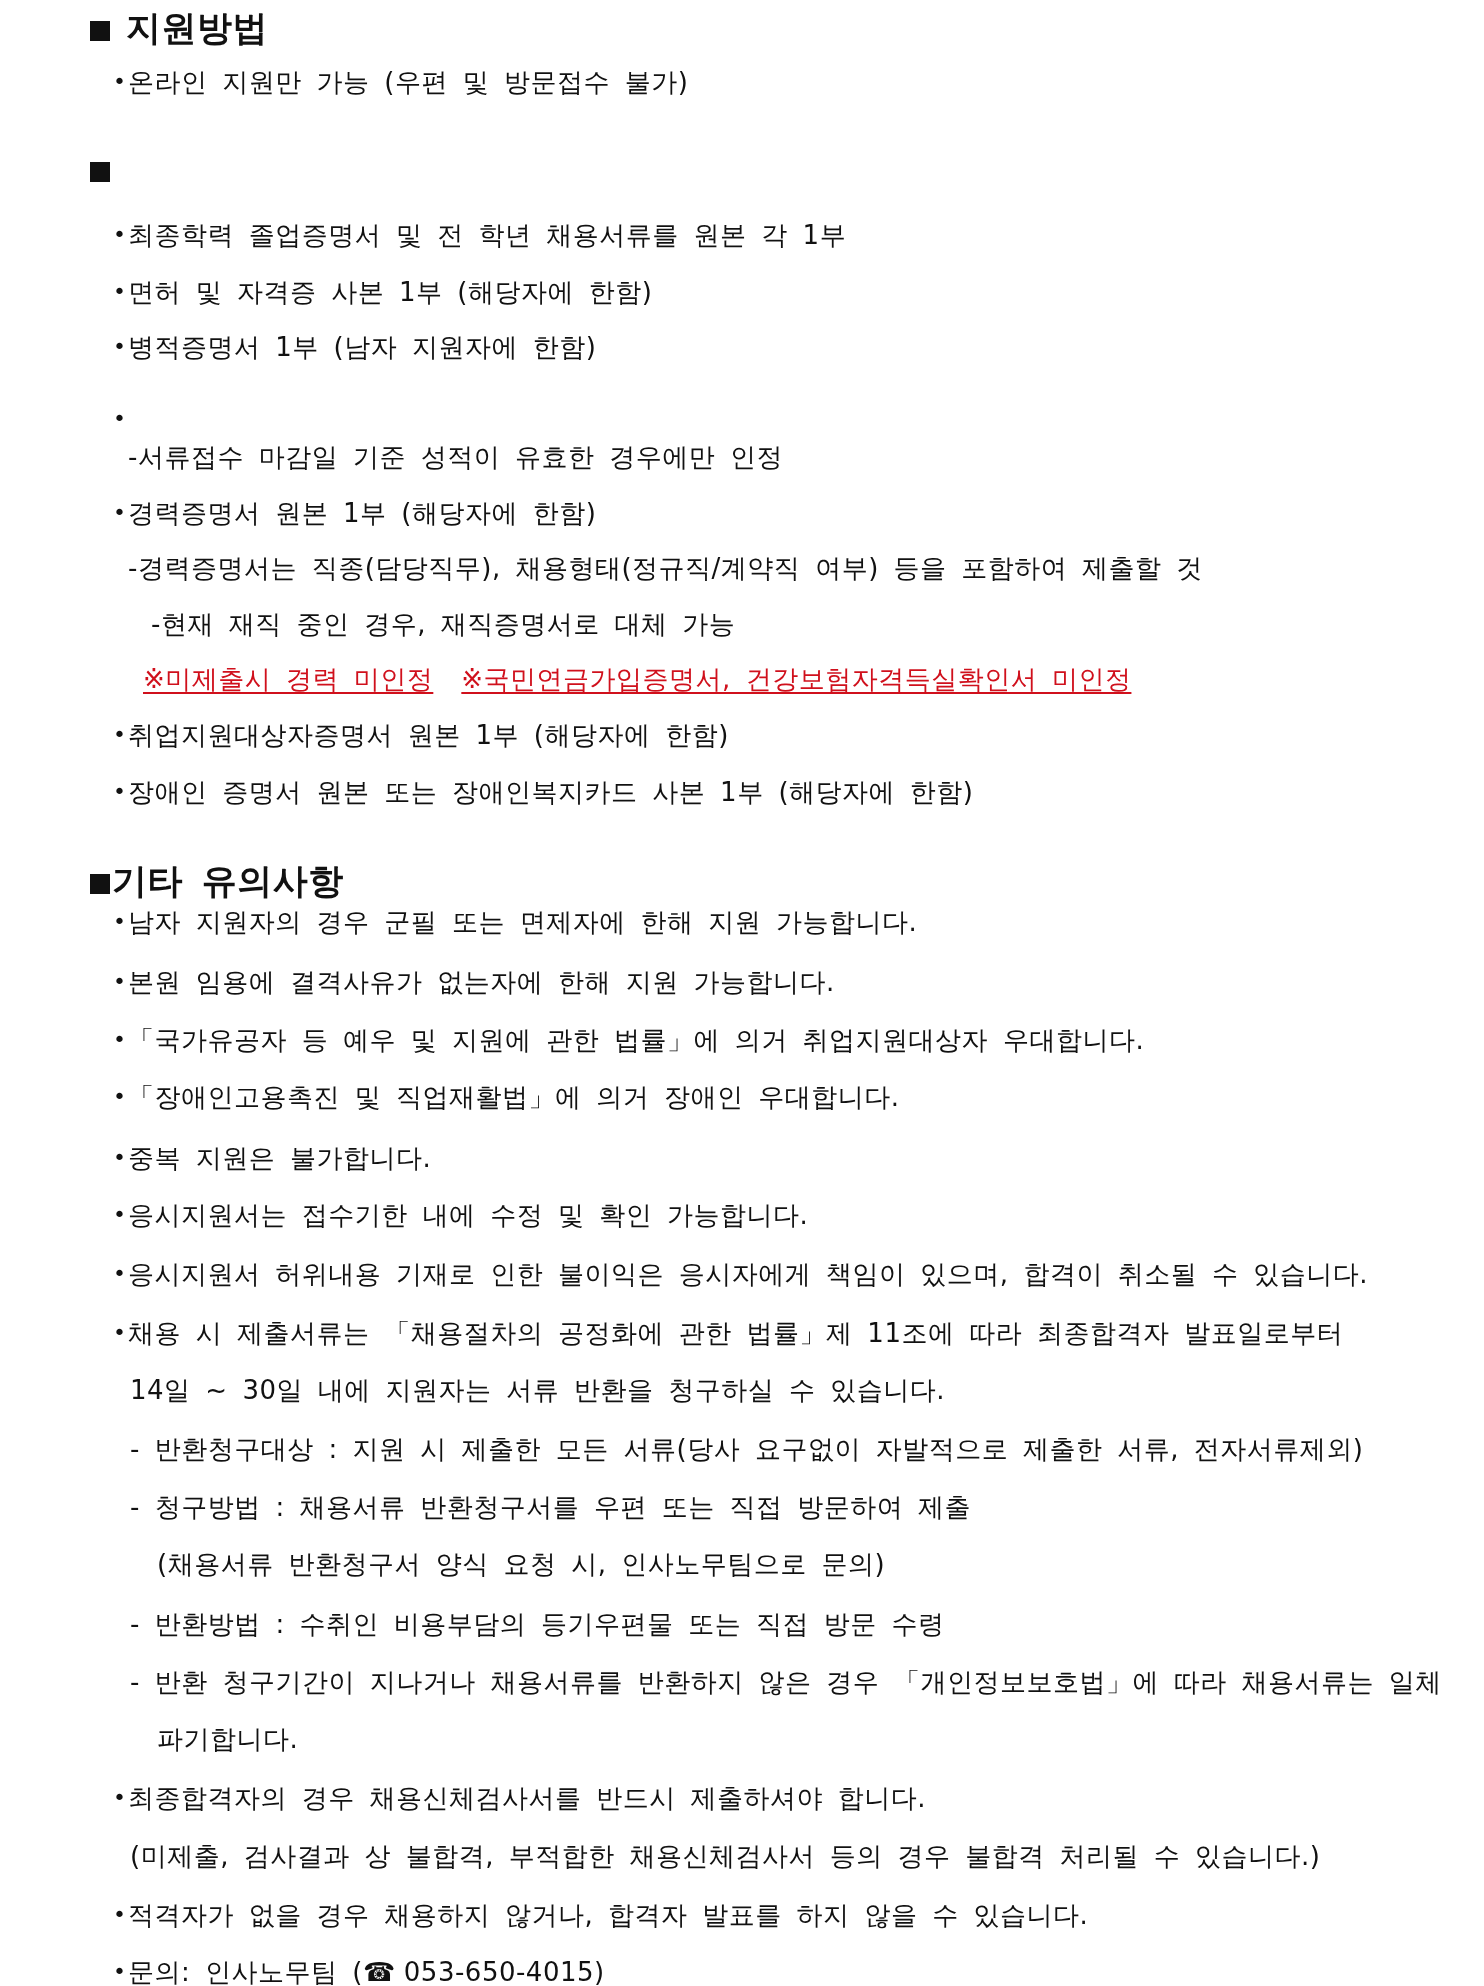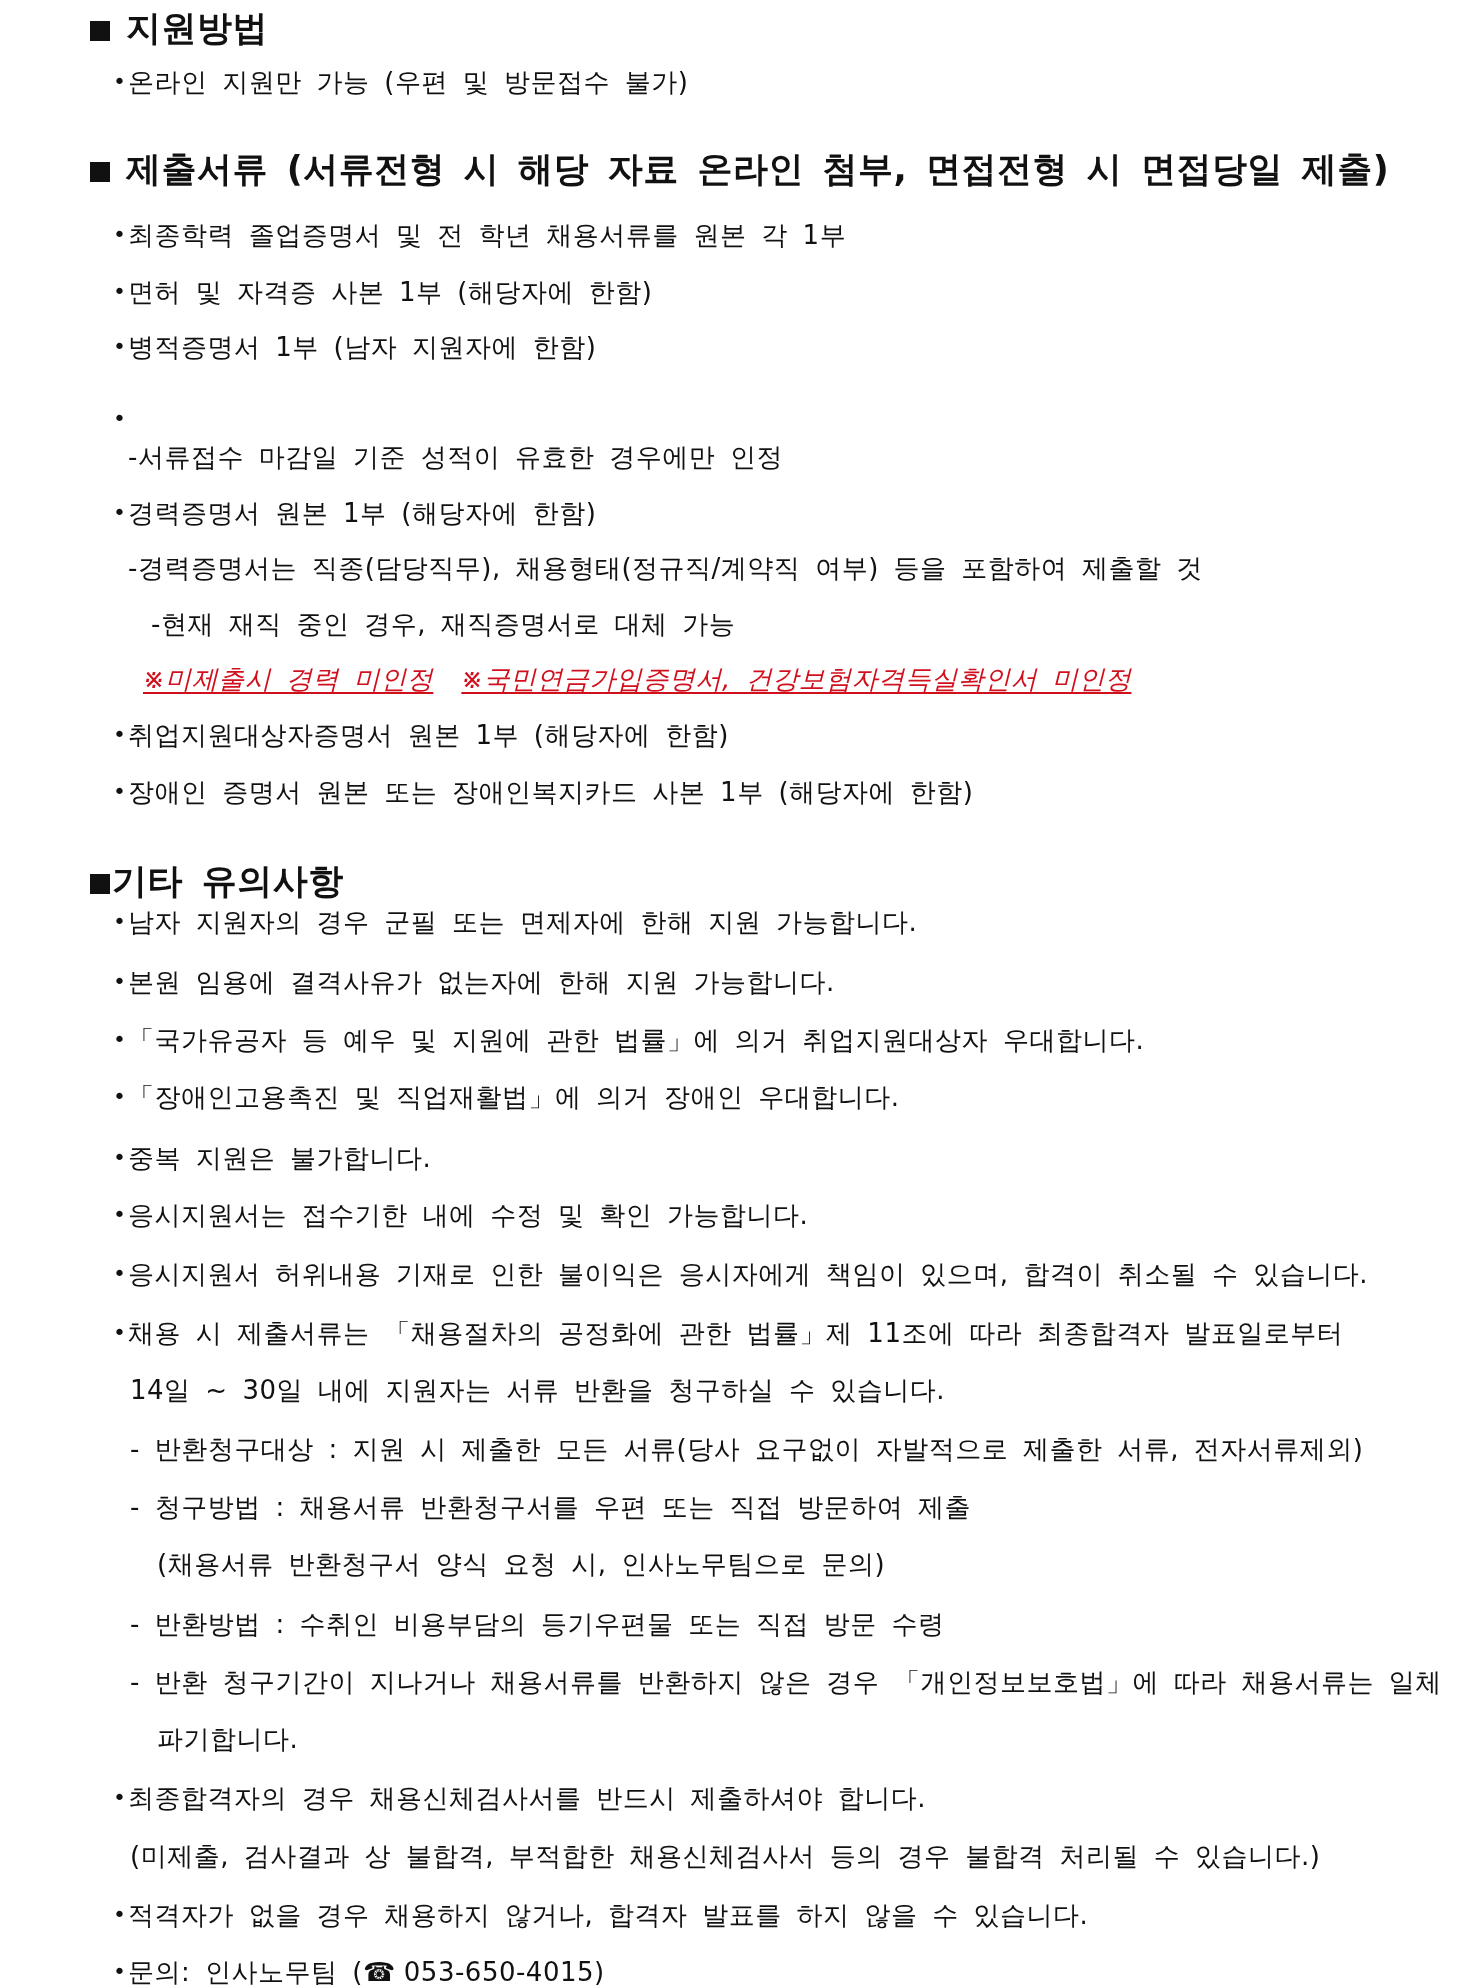--- a/index.html
+++ b/index.html
@@ -4,30 +4,30 @@
 <style>
   html, body { margin:0; padding:0; background:#ffffff; }
   body { width:1484px; height:1986px; position:relative; overflow:hidden;
          font-family:"DejaVu Sans", "Liberation Sans", sans-serif; color:#111111; }
   .line { position:absolute; white-space:nowrap; font-size:26px; line-height:34px;
           transform:translateY(-50%); letter-spacing:0.5px; word-spacing:6px; }
   .heading { font-weight:bold; font-size:35px; }
   .sq { display:inline-block; width:20px; height:20px; background:#111; margin-right:16px; vertical-align:-1px; }
   .sq.tight { margin-right:2px; }
   .bullet { position:absolute; left:-15px; top:0; font-size:22px; }
-  .red { color:#d0101c; text-decoration:underline; text-underline-offset:4px;font-style:italic; }
+  .red { color:#d0101c; text-decoration:underline; text-underline-offset:4px; }
   .gap { display:inline-block; width:28px; }
 </style>
 </head>
 <body>
 
 <div class="line heading" style="left:90px;top:28px;"><span class="sq"></span><span>지원방법</span></div>
 <div class="line" style="left:128px;top:82px;"><span class="bullet">•</span><span>온라인 지원만 가능 (우편 및 방문접수 불가)</span></div>
 
-<div class="line heading" style="left:90px;top:169px;"><span class="sq"></span><span>제출서류 (서류전형 시 해당 자료 온라인 첨부, 면접전형 시 면접당일 제출)</span></div>
+<div class="line heading" style="left:90px;top:169px;"><span class="sq"></span></div>
 <div class="line" style="left:128px;top:235px;"><span class="bullet">•</span><span>최종학력 졸업증명서 및 전 학년 채용서류를 원본 각 1부</span></div>
 <div class="line" style="left:128px;top:292px;"><span class="bullet">•</span><span>면허 및 자격증 사본 1부 (해당자에 한함)</span></div>
 <div class="line" style="left:128px;top:347px;"><span class="bullet">•</span><span>병적증명서 1부 (남자 지원자에 한함)</span></div>
 <div class="line" style="left:128px;top:402px;"><span class="bullet">•</span></div>
 <div class="line" style="left:128px;top:457px;">-서류접수 마감일 기준 성적이 유효한 경우에만 인정</div>
 <div class="line" style="left:128px;top:513px;"><span class="bullet">•</span><span>경력증명서 원본 1부  (해당자에 한함)</span></div>
 <div class="line" style="left:128px;top:568px;">-경력증명서는 직종(담당직무), 채용형태(정규직/계약직 여부) 등을 포함하여 제출할 것</div>
 <div class="line" style="left:128px;top:624px;margin-left:23px;">-현재 재직 중인 경우, 재직증명서로 대체 가능</div>
 <div class="line" style="left:143px;top:679px;"><span class="red">※미제출시 경력 미인정</span><span class="gap"></span><span class="red">※국민연금가입증명서, 건강보험자격득실확인서 미인정</span></div>
 <div class="line" style="left:128px;top:735px;"><span class="bullet">•</span><span>취업지원대상자증명서 원본 1부 (해당자에 한함)</span></div>

